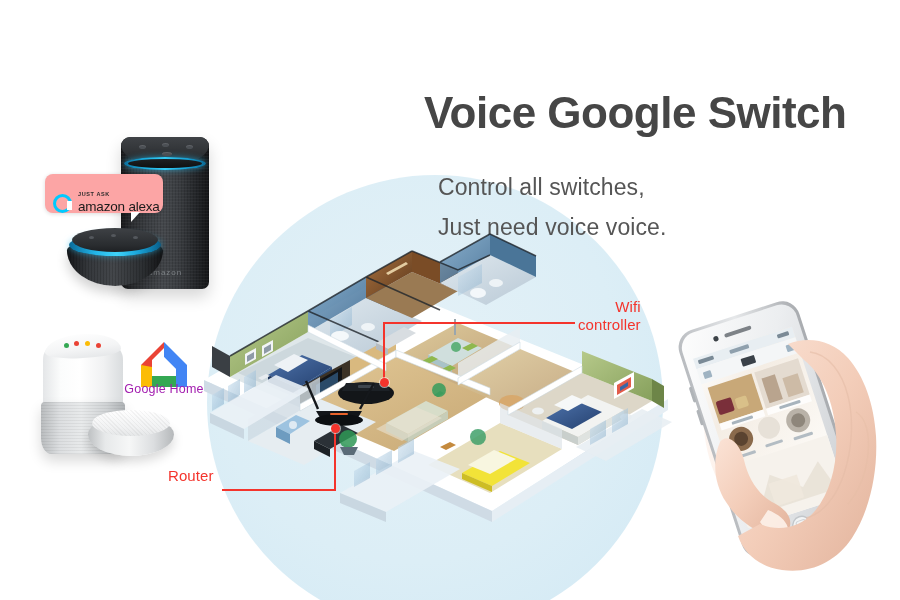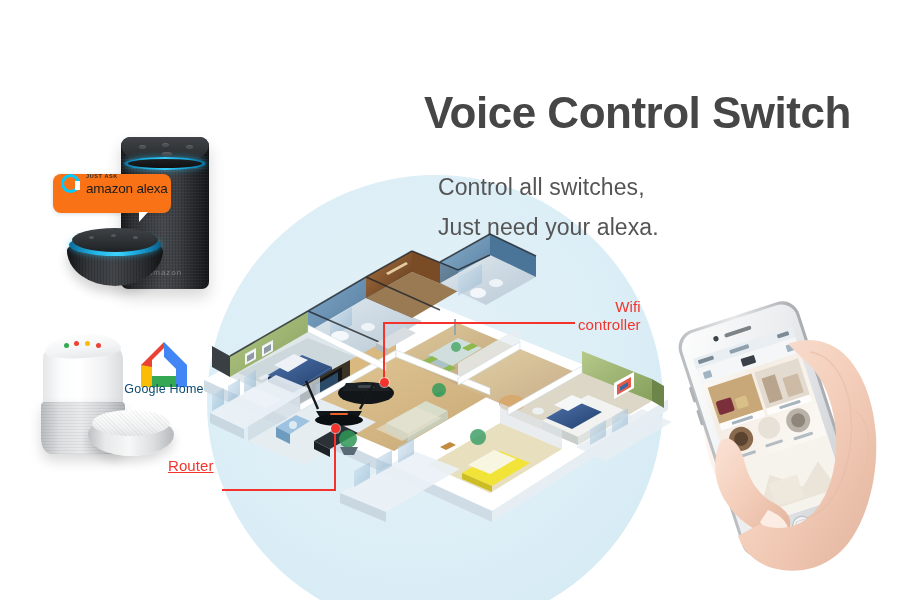--- a/index.html
+++ b/index.html
@@ -131,26 +131,26 @@
     position: absolute; width: 5px; height: 3px; border-radius: 50%;
     background: #54585d;
   }
   .echo-dot .d1 { left: 22px; top: 8px; }
   .echo-dot .d2 { left: 44px; top: 6px; }
   .echo-dot .d3 { left: 66px; top: 8px; }
 
   
   .alexa-badge {
     position: absolute;
-    left: 53px; top: 174px;
+    left: 45px; top: 174px;
     width: 118px; height: 39px;
-    background: #f97316;
+    background: #fca5a5;
     border-radius: 8px;
     box-shadow: 0 1px 4px rgba(0,0,0,0.14);
-    display: flex; align-items: flex-start;
+    display: flex; align-items: flex-end;
     padding-left: 8px;
     z-index: 4;
   }
   .alexa-badge:after {
     content: ""; position: absolute;
     left: 86px; bottom: -9px;
     border-left: 9px solid #ffffff;
     border-bottom: 10px solid transparent;
     filter: drop-shadow(0 1px 1px rgba(0,0,0,0.08));
   }
@@ -229,60 +229,60 @@
 
   
   .gh-logo {
     position: absolute; left: 124px; top: 336px;
     width: 80px; height: 64px;
   }
   .gh-logo svg { display: block; }
   .gh-logo-text {
     position: absolute; left: 118px; top: 382px;
     width: 92px; text-align: center;
-    font-size: 12.5px; color: #0c4a6e; letter-spacing: 0.2px;
+    font-size: 12.5px; color: #a21caf; letter-spacing: 0.2px;
   }
 
   
   .floorplan { position: absolute; left: 190px; top: 215px; width: 490px; height: 360px; }
   .floorplan svg { display: block; }
 
   
   .callout-label {
     position: absolute;
     color: #f4342c;
     font-size: 15px;
     line-height: 1.18;
     white-space: nowrap;
     letter-spacing: 0.1px;
   }
   .callout-wifi { left: 578px; top: 298px; text-align: right; }
-  .callout-router { left: 168px; top: 457px; text-decoration: underline; }
+  .callout-router { left: 168px; top: 467px; }
   .lead { position: absolute; background: #f4342c; }
   .dot {
     position: absolute; width: 9px; height: 9px; border-radius: 50%;
     background: #f4342c; box-shadow: 0 0 0 1px rgba(255,255,255,0.55);
   }
 
   
   .phone-hand { position: absolute; left: 660px; top: 292px; width: 240px; height: 308px; }
   .phone-hand svg { display: block; }
 </style>
 </head>
 <body>
 
 <div class="stage">
 
   <div class="bg-circle"></div>
 
-  <div class="headline">Voice Control Switch</div>
+  <div class="headline">Voice Google Switch</div>
 
   <div class="subline">
     <div>Control all switches,</div>
-    <div>Just need your alexa.</div>
+    <div>Just need voice voice.</div>
   </div>
 
   <div class="floorplan">
     <svg width="490" height="360" viewBox="0 0 490 360">
       <defs>
         <linearGradient id="wallOut" x1="0" y1="0" x2="0" y2="1">
           <stop offset="0" stop-color="#fdfefe"></stop>
             <stop offset="1" stop-color="#dbe6ee"></stop>
         </linearGradient>
         <linearGradient id="floorWood" x1="0" y1="0" x2="1" y2="1">

